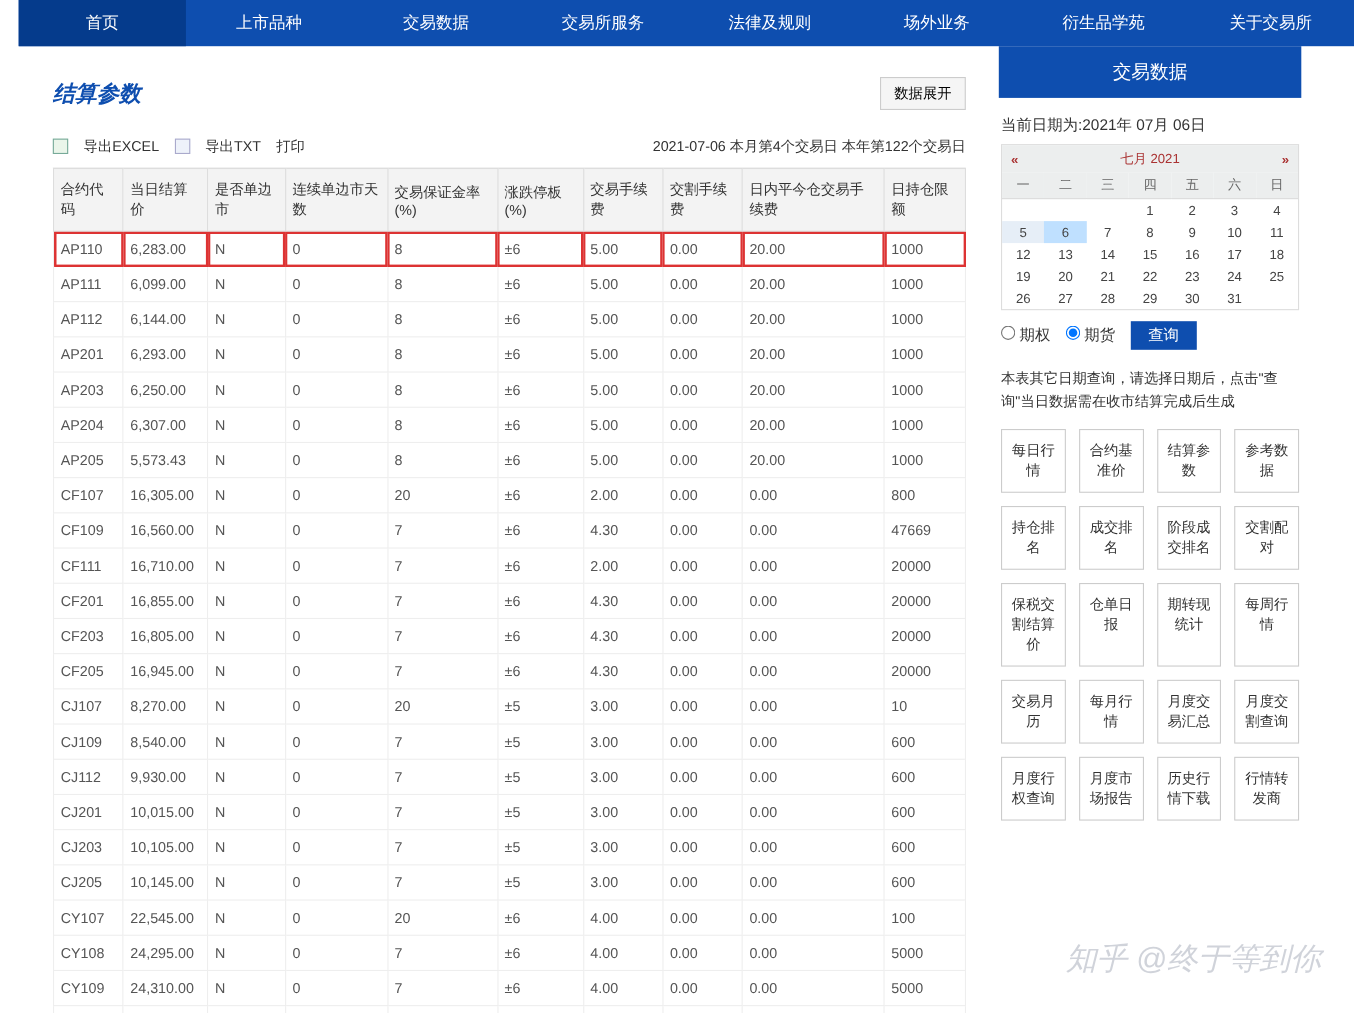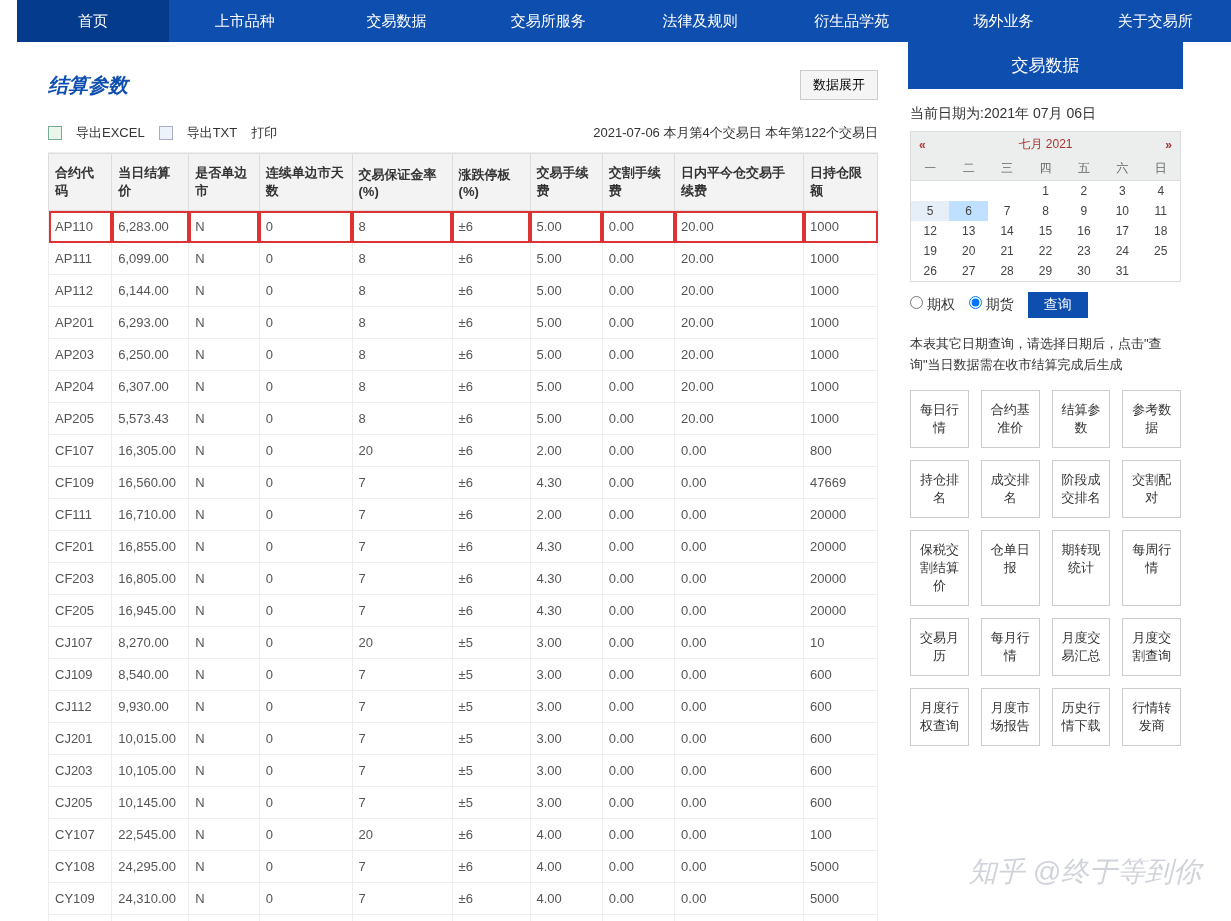--- a/index.html
+++ b/index.html
@@ -24,21 +24,21 @@
 .toolbar-row { display: flex; justify-content: space-between; align-items: center; padding: 6px 0 10px; border-bottom: 1px solid #eee; font-size: 13px; }
 .toolbar-left { display: flex; gap: 14px; align-items: center; }
 .tool-link { color: #333; cursor: pointer; display: inline-flex; align-items: center; gap: 14px; }
 .tool-link .ico { width: 14px; height: 14px; display: inline-block; border: 1px solid #7a9; background: #eaf5ea; }
 .tool-link .ico.txt { border-color: #aac; background: #eef2fa; }
 .toolbar-right { color: #333; }
 
 
 .table-scroll { position: relative; max-height: 780px; overflow-y: auto; }
 .data-table { width: 100%; border-collapse: collapse; font-size: 13px; }
-.data-table th { background: #f3f3f3; border: 1px solid #ddd; padding: 10px 6px; text-align: left; color: #333; font-weight: bold; }
+.data-table th { background: #f3f3f3; border: 1px solid #ddd; padding: 10px 6px; text-align: left; color: #333; font-weight: normal; }
 .data-table td { border: 1px solid #eee; padding: 8px 6px; color: #555; }
 .data-table tr.highlighted td { outline: 2px solid #d33; outline-offset: -2px; }
 tbody tr.highlighted { box-shadow: inset 0 0 0 2px #d33; }
 
 
 .side-header { background: #0e4eaf; color: #fff; text-align: center; padding: 12px 0; font-size: 17px; margin-top: 0; }
 .side-block { padding: 16px 2px 0; }
 .cur-date { color: #333; font-size: 14px; margin-bottom: 8px; }
 
 
@@ -68,22 +68,22 @@
 <body>
 
 <div class="page">
 
   <div class="topnav" id="topnav">
       <div class="nav-item active">首页</div>
       <div class="nav-item">上市品种</div>
       <div class="nav-item">交易数据</div>
       <div class="nav-item">交易所服务</div>
       <div class="nav-item">法律及规则</div>
+      <div class="nav-item">场外业务</div>
       <div class="nav-item">衍生品学苑</div>
-      <div class="nav-item">场外业务</div>
       <div class="nav-item">关于交易所</div>
     </div>
 
   <div class="content-wrap">
 
     <div class="main-col">
 
       <div class="title-row">
         <div class="page-title">结算参数</div>
         <button class="expand-btn">数据展开</button>

